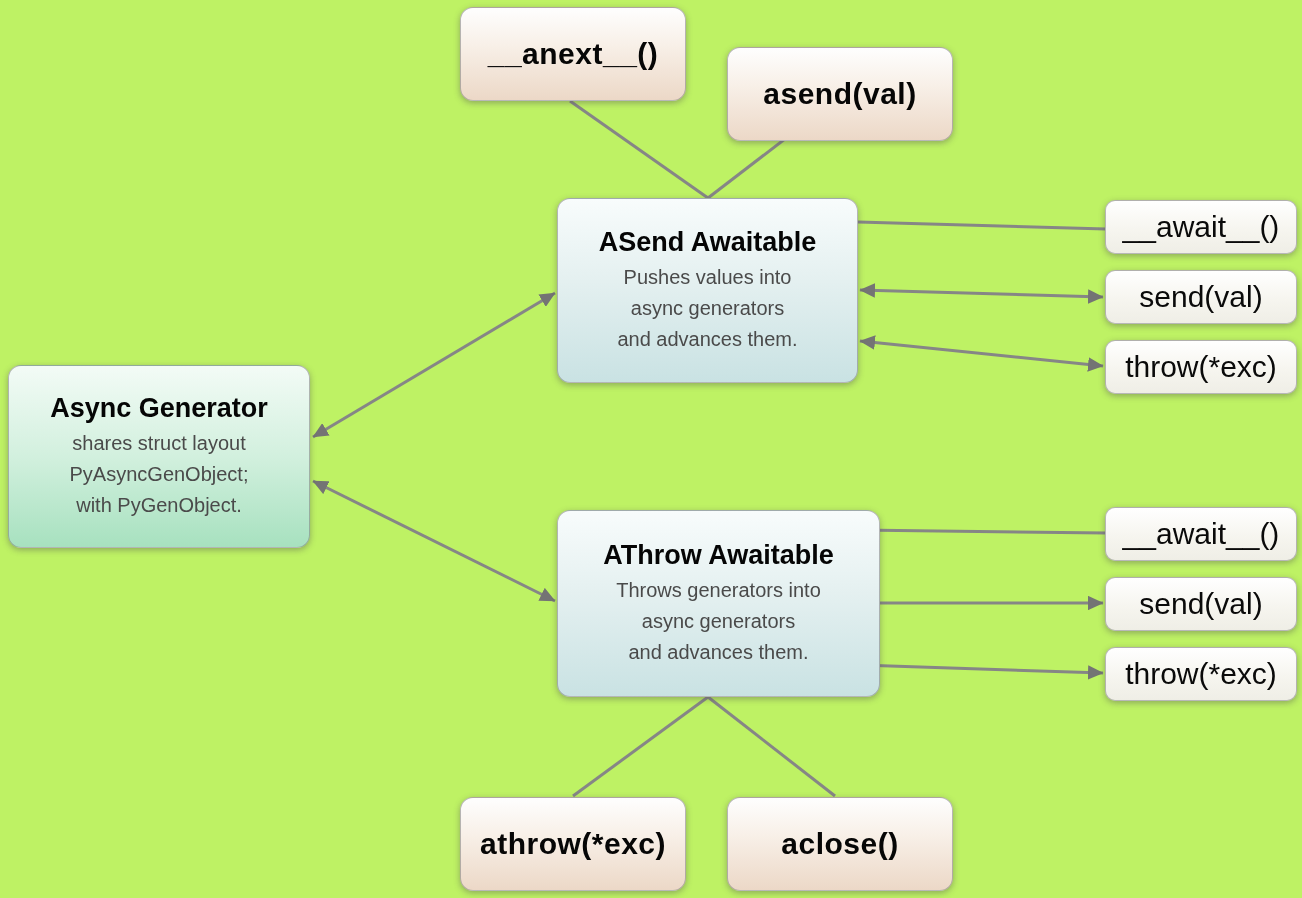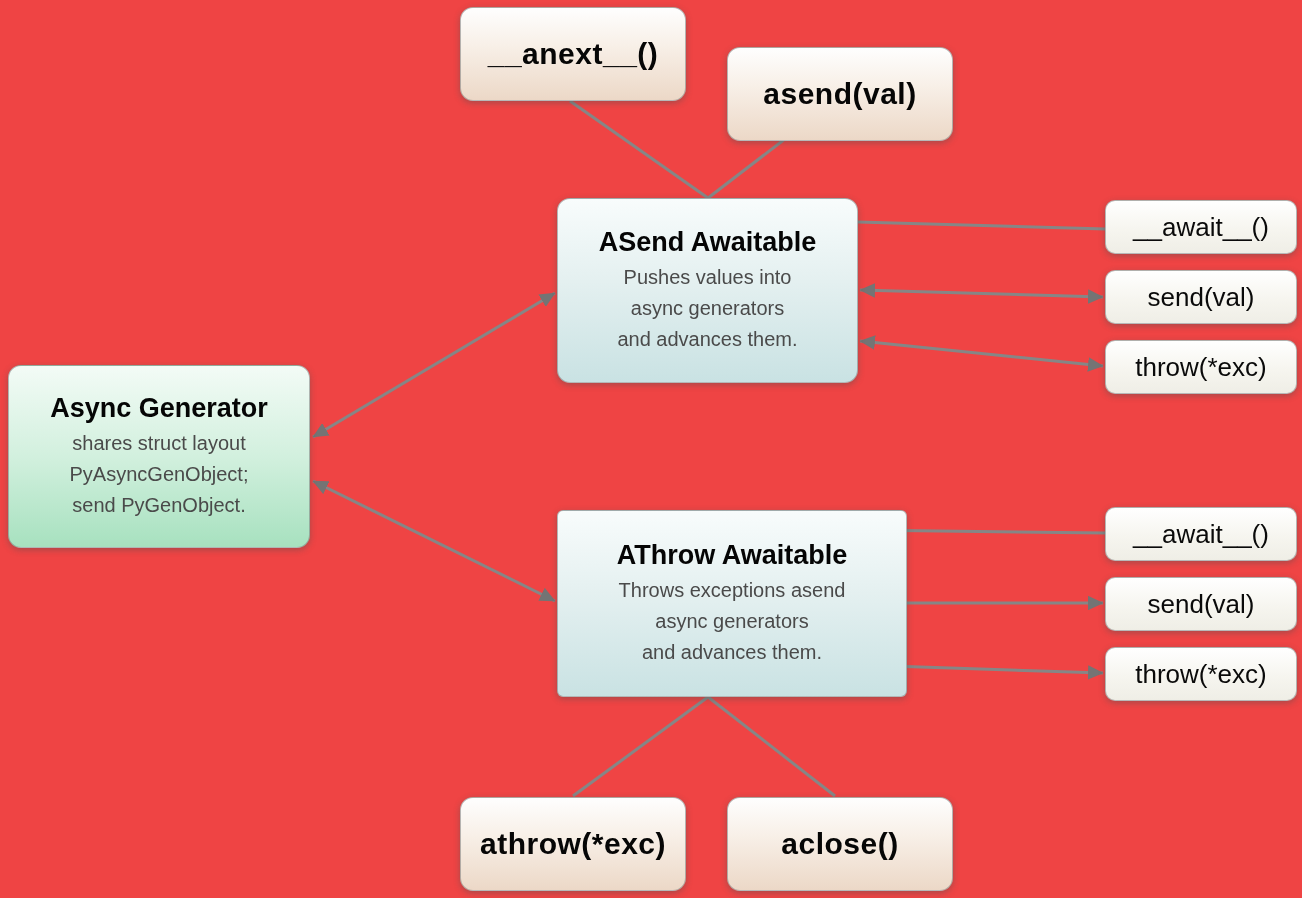--- a/index.html
+++ b/index.html
@@ -5,21 +5,21 @@
   html, body {
     margin: 0;
     padding: 0;
     background: #000000;
     font-family: "Liberation Sans", sans-serif;
   }
   .stage {
     position: relative;
     width: 1302px;
     height: 898px;
-    background: #ef4444;
+    background: #bef264;
     overflow: hidden;
   }
   .edges {
     position: absolute;
     left: 0;
     top: 0;
     width: 1302px;
     height: 898px;
   }
   .node {
@@ -47,21 +47,21 @@
     background: linear-gradient(180deg, #f8fcfc 0%, #e4f0f0 45%, #c9e2e3 100%);
   }
   .green {
     background: linear-gradient(180deg, #f3fbf6 0%, #d2f0de 50%, #a7e1bf 100%);
   }
   .small {
     background: linear-gradient(180deg, #ffffff 0%, #f6f5ef 55%, #efeee6 100%);
     border-radius: 10px;
   }
   .small-label {
-    font-size: 26px;
+    font-size: 30px;
     color: #0a0a0a;
   }
   .title {
     font-weight: bold;
     font-size: 27px;
     color: #050505;
     margin-bottom: 4px;
   }
   .desc {
     font-size: 20px;
@@ -113,28 +113,28 @@
       <div>async generators</div>
       <div>and advances them.</div>
     </div>
   </div>
 
   <div class="node green" style="left:8px; top:365px; width:302px; height:183px;">
     <div class="title">Async Generator</div>
     <div class="desc">
       <div>shares struct layout</div>
       <div>PyAsyncGenObject;</div>
-      <div>send PyGenObject.</div>
+      <div>with PyGenObject.</div>
     </div>
   </div>
 
-  <div class="node teal" style="left:557px; top:510px; width:350px; height:187px;border-radius:6px;">
+  <div class="node teal" style="left:557px; top:510px; width:323px; height:187px;">
     <div class="title">AThrow Awaitable</div>
     <div class="desc">
-      <div>Throws exceptions asend</div>
+      <div>Throws generators into</div>
       <div>async generators</div>
       <div>and advances them.</div>
     </div>
   </div>
 
   <div class="node small" style="left:1105px; top:200px; width:192px; height:54px;">
     <span class="small-label">__await__()</span>
   </div>
   <div class="node small" style="left:1105px; top:270px; width:192px; height:54px;">
     <span class="small-label">send(val)</span>

